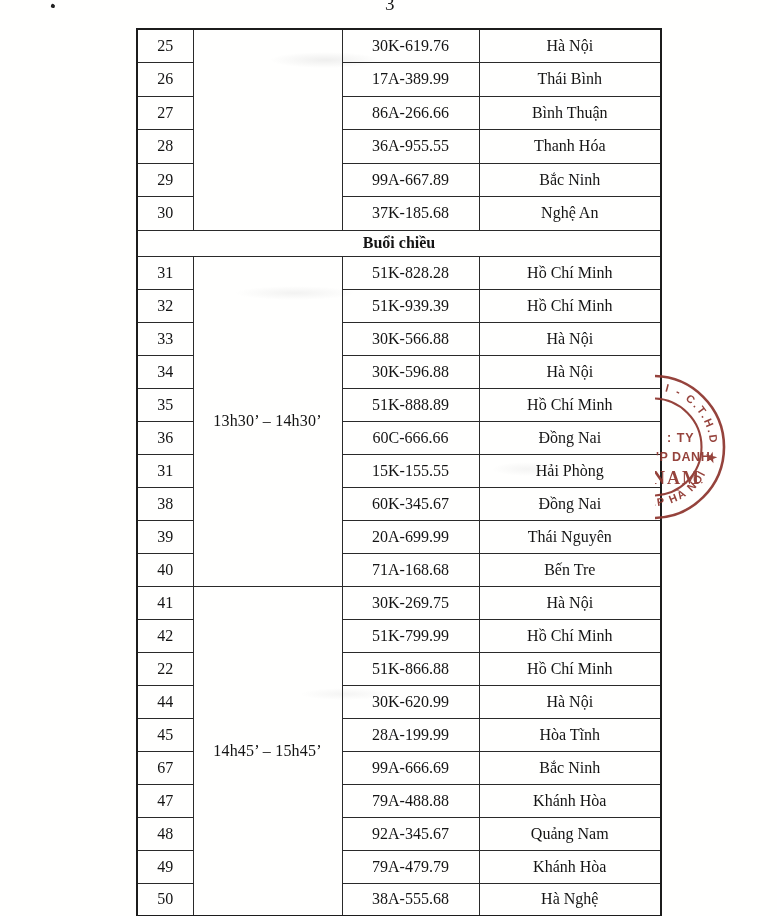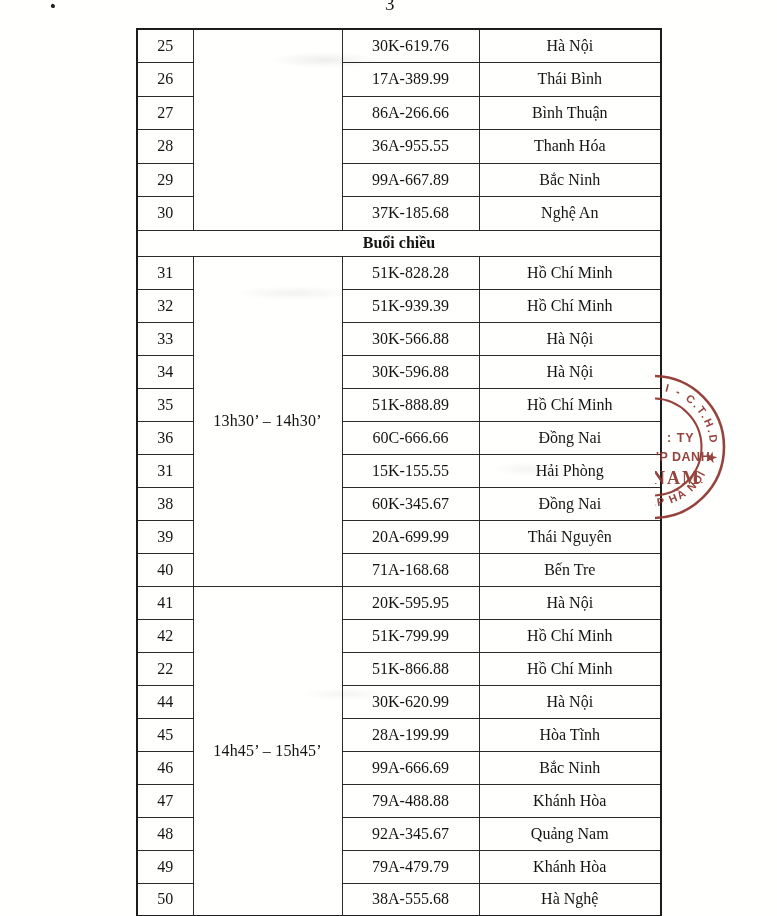--- a/index.html
+++ b/index.html
@@ -152,21 +152,21 @@
           <td class="city-cell">Thái Nguyên</td>
         </tr>
         <tr class="r-std">
           <td class="no-cell">40</td>
           <td class="plate-cell">71A-168.68</td>
           <td class="city-cell">Bến Tre</td>
         </tr>
         <tr class="r-std">
           <td class="no-cell">41</td>
           <td class="time-cell" rowspan="10">14h45’ – 15h45’</td>
-          <td class="plate-cell">20K-595.95</td>
+          <td class="plate-cell">30K-269.75</td>
           <td class="city-cell">Hà Nội</td>
         </tr>
         <tr class="r-std">
           <td class="no-cell">42</td>
           <td class="plate-cell">51K-799.99</td>
           <td class="city-cell">Hồ Chí Minh</td>
         </tr>
         <tr class="r-std">
           <td class="no-cell">22</td>
           <td class="plate-cell">51K-866.88</td>
@@ -176,21 +176,21 @@
           <td class="no-cell">44</td>
           <td class="plate-cell">30K-620.99</td>
           <td class="city-cell">Hà Nội</td>
         </tr>
         <tr class="r-std">
           <td class="no-cell">45</td>
           <td class="plate-cell">28A-199.99</td>
           <td class="city-cell">Hòa Tĩnh</td>
         </tr>
         <tr class="r-std">
-          <td class="no-cell">46</td>
+          <td class="no-cell">67</td>
           <td class="plate-cell">99A-666.69</td>
           <td class="city-cell">Bắc Ninh</td>
         </tr>
         <tr class="r-std">
           <td class="no-cell">47</td>
           <td class="plate-cell">79A-488.88</td>
           <td class="city-cell">Khánh Hòa</td>
         </tr>
         <tr class="r-std">
           <td class="no-cell">48</td>

